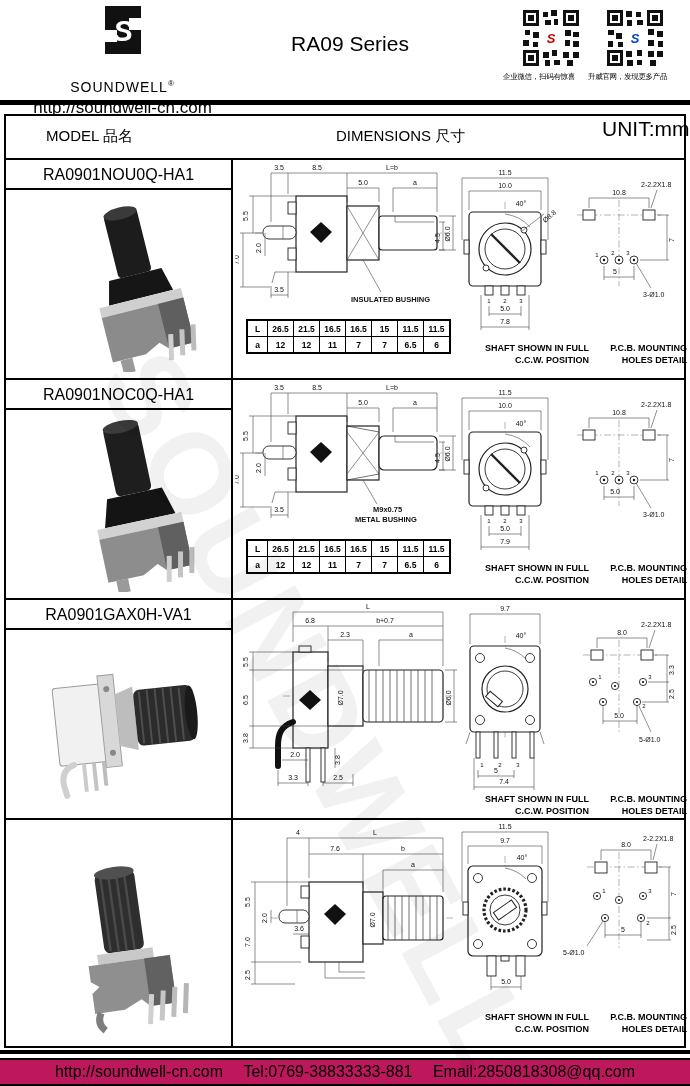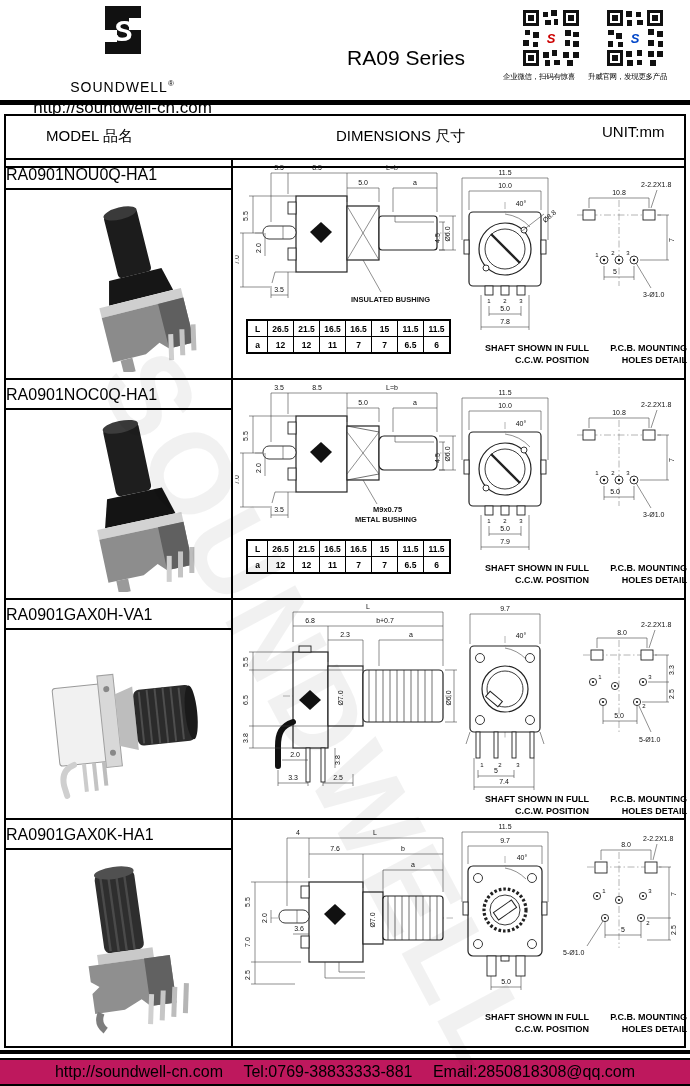--- a/index.html
+++ b/index.html
@@ -3,34 +3,34 @@
 <meta charset="utf-8">
 <style>
   *{margin:0;padding:0;box-sizing:border-box}
   html,body{width:690px;height:1086px}
   body{position:relative;background:#fff;font-family:"Liberation Sans",sans-serif;color:#000;overflow:hidden}
   .hdr{position:absolute;top:0;left:0;width:690px;height:100px}
   .logo-block{position:absolute;left:10px;top:4px;width:225px;text-align:center}
   .brand-line{font-size:14px;letter-spacing:1px;margin-top:19px}
   .brand-line sup{font-size:8px}
   .hdr-url{font-size:17px;margin-top:3px}
-  .title-block{position:absolute;left:235px;top:42px;width:230px;text-align:right;font-size:21px;line-height:1.5}
+  .title-block{position:absolute;left:235px;top:28px;width:230px;text-align:center;font-size:21px;line-height:1.5}
   .qr{position:absolute;top:8px;width:60px;height:60px}
   .qr-cap{position:absolute;top:72px;font-size:7.5px;width:96px;text-align:left;letter-spacing:-.3px}
   .hrule{position:absolute;top:100px;left:0;width:690px;height:5px;background:#000}
-  .thead{position:absolute;top:114px;left:4px;width:682px;height:54px;border:2px solid #000}
+  .thead{position:absolute;top:114px;left:4px;width:682px;height:46px;border:2px solid #000}
   .thead .t-model{position:absolute;left:40px;top:11px;font-size:15px}
   .thead .t-dims{position:absolute;left:330px;top:11px;font-size:15px}
-  .thead .t-unit{position:absolute;left:596px;top:7px;font-size:15px}
+  .thead .t-unit{position:absolute;left:596px;top:1px;font-size:21px}
   .tbl{position:absolute;top:158px;left:4px;width:682px;height:890px;border:2px solid #000}
   .row{position:relative;width:100%}
   .r1,.r2,.r3{height:220px;border-bottom:2px solid #000}
   .r4{height:226px}
   .model-cell{position:absolute;left:0;top:0;width:227px;height:100%;border-right:2px solid #000}
-  .model-name{height:30px;border-bottom:2px solid #000;font-size:16px;line-height:29px}
+  .model-name{height:30px;border-bottom:2px solid #000;text-align:center;font-size:16px;line-height:29px}
   .photo-wrap{position:absolute;left:0;top:30px;right:0;bottom:0;display:flex;align-items:center;justify-content:center}
   .draw-cell{position:absolute;left:227px;top:0;right:0;bottom:0}
   .sv{position:absolute}
   svg text{font-family:"Liberation Sans",sans-serif}
   .dim{font-size:7px;fill:#111;text-anchor:middle}
   .dimS{font-size:7px;fill:#111;text-anchor:start}
   .pn{font-size:6px;fill:#111;text-anchor:middle}
   .note{font-size:7.5px;fill:#111;font-weight:bold;text-anchor:start}
   .ol{fill:#fff;stroke:#222;stroke-width:1.2}
   .ol2{fill:#fff;stroke:#222;stroke-width:0.9}
@@ -691,21 +691,20 @@
         <line class="dl" x1="82" y1="90" x2="94" y2="116"></line>
         <text class="dimS" x="82" y="126">5-Ø1.0</text>
       </svg>
       <div class="cap cap-shaft" style="top:194px"><span>SHAFT SHOWN IN FULL</span><br><span>C.C.W. POSITION</span></div>
       <div class="cap cap-pcb" style="top:194px"><span>P.C.B. MOUNTING</span><br><span>HOLES DETAIL</span></div>
     </div>
   </section>
 
   <section class="row r4">
     <div class="model-cell">
-      <div class="model-name">RA0901GAX0K-HA1</div>
       <div class="photo-wrap">
         <svg width="180" height="180" viewBox="0 0 180 180">
           <g transform="rotate(-8 90 95)">
             <rect x="76" y="14" width="40" height="80" rx="6" fill="#2e2e2e"></rect>
             <g stroke="#4a4a4a" stroke-width="2.4">
               <line x1="82" y1="16" x2="82" y2="92"></line>
                 <line x1="90" y1="14" x2="90" y2="94"></line>
               <line x1="98" y1="14" x2="98" y2="94"></line>
                 <line x1="106" y1="15" x2="106" y2="93"></line>
             </g>

